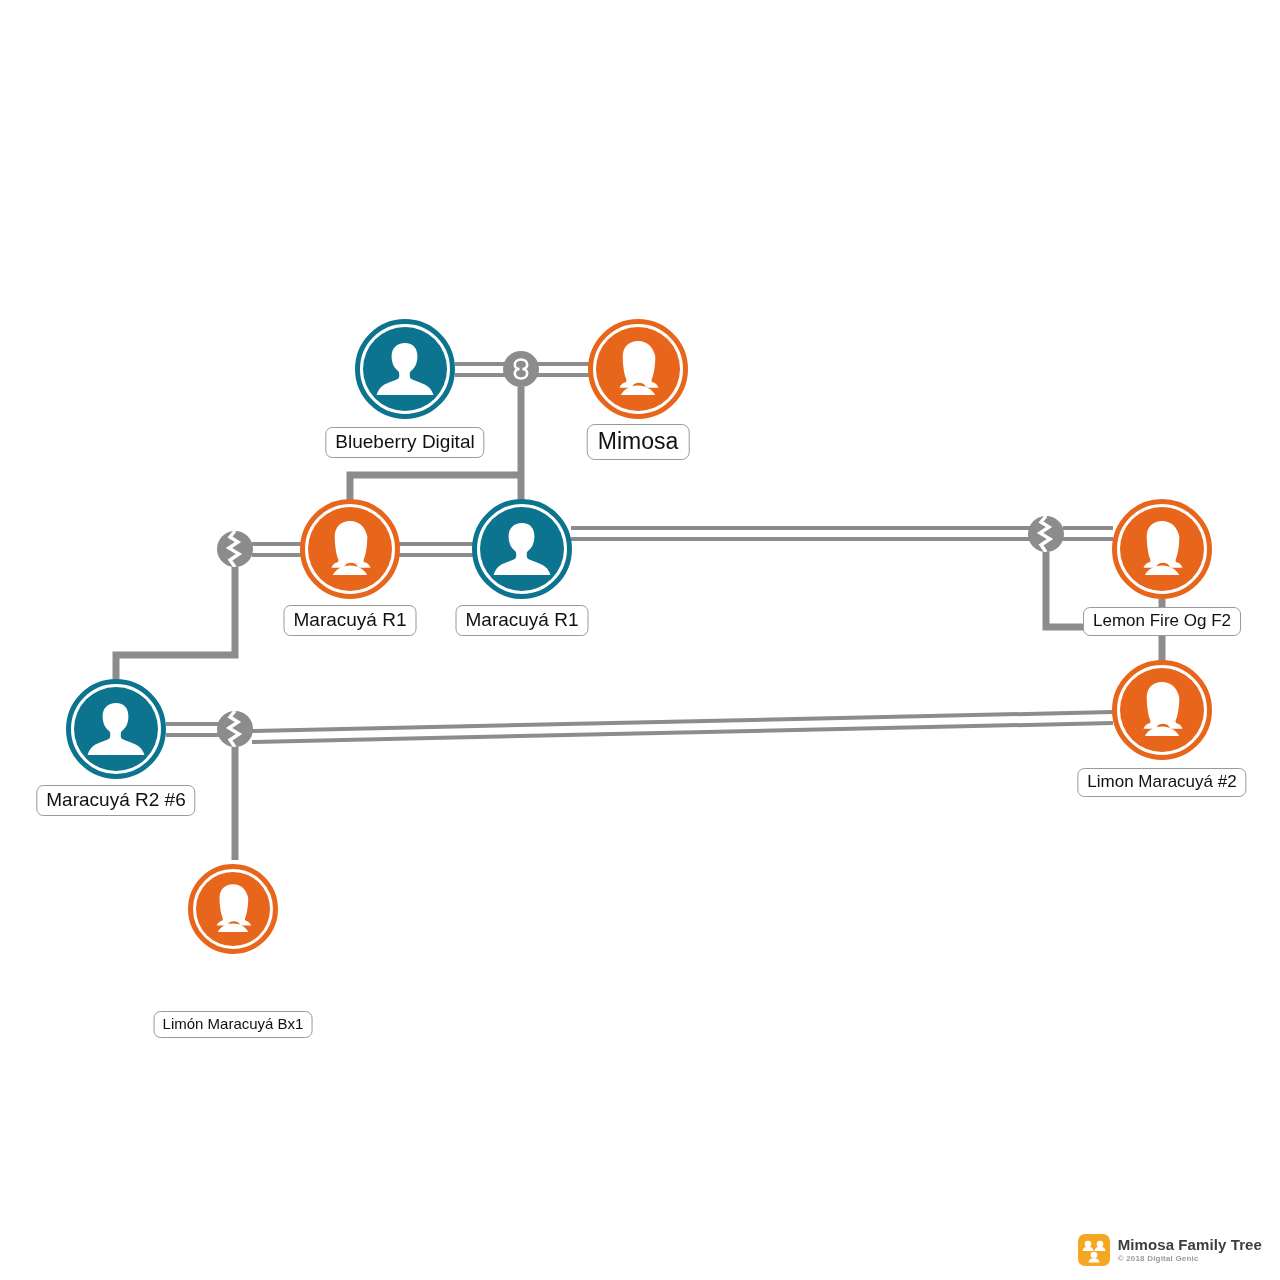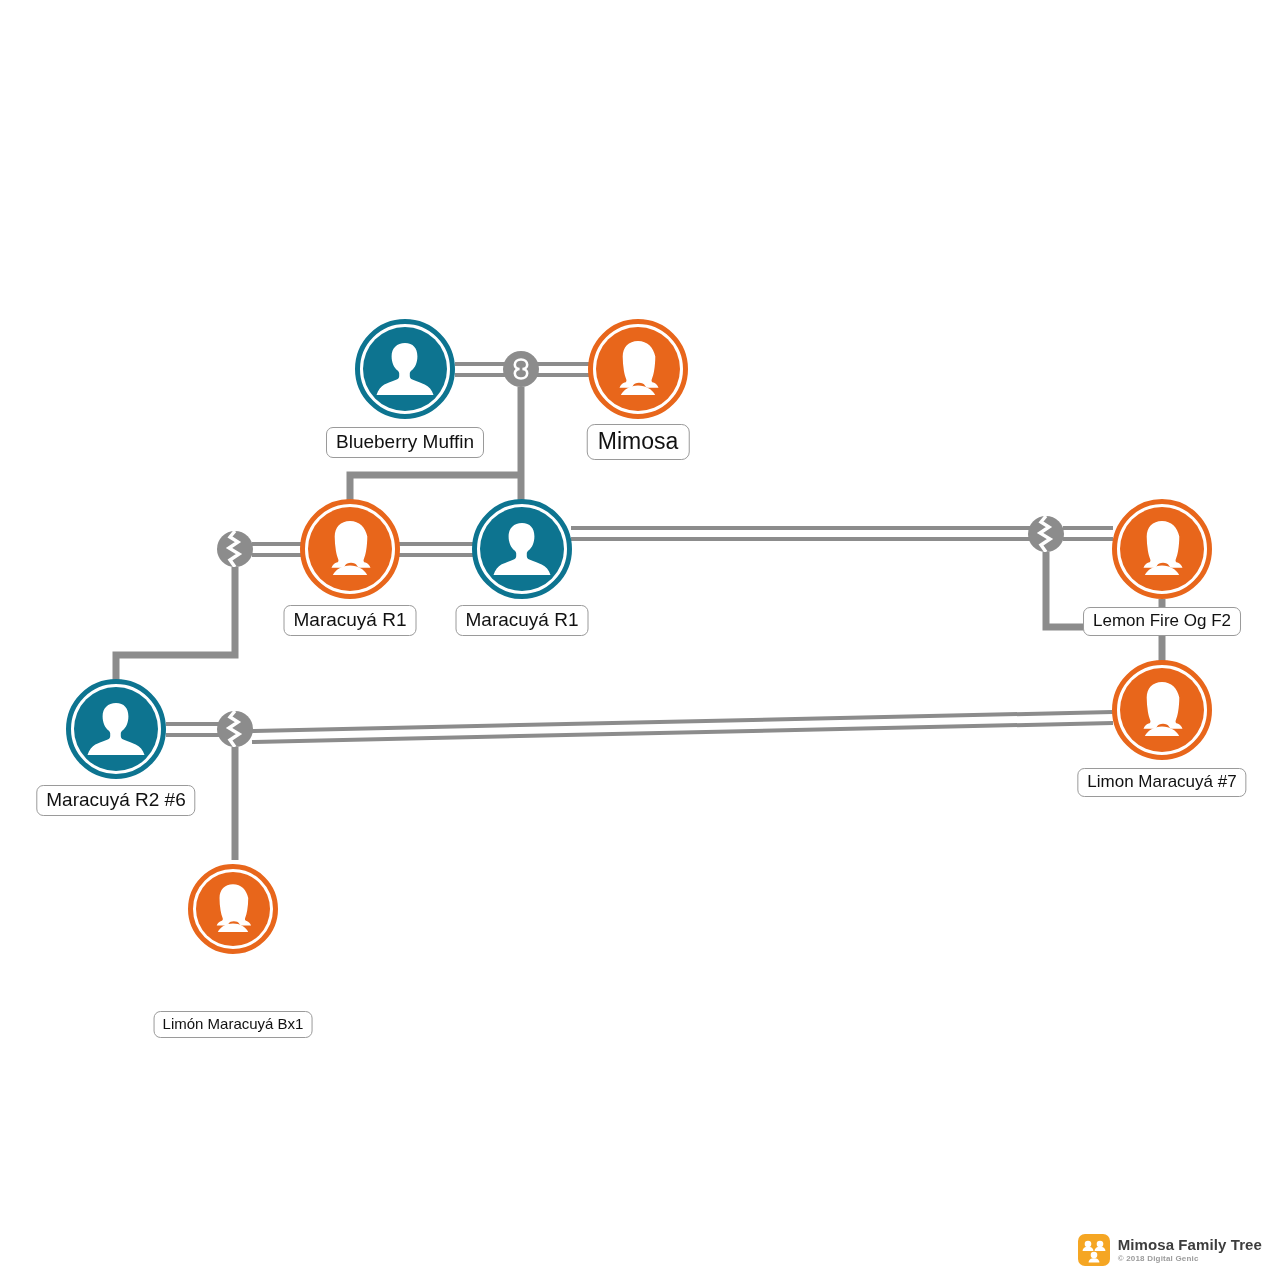--- a/index.html
+++ b/index.html
@@ -179,21 +179,21 @@
   </div>
 
   <div class="person teal" style="left:355px;top:319px;">
     <span class="ring"></span>
     <span class="disc">
       <svg class="avatar" viewBox="0 0 84 84">
         <path fill="#ffffff" d="M42 16c-8.1 0-13.4 5.4-13.4 13.2 0 3 .5 5.8 1.5 8.2 1.1 2.7 2.8 4.8 4.5 6.1 1 .8 1.6 1.9 1.6 3.1v2.3c0 1.6-1 3-2.5 3.6-5.3 2-9.6 3.7-12.4 5.1C18.2 59.4 15 63 13.5 68H70.5c-1.5-5-4.7-8.6-8.8-10.4-2.8-1.4-7.1-3.1-12.4-5.1-1.5-.6-2.5-2-2.5-3.6v-2.3c0-1.2.6-2.3 1.6-3.1 1.7-1.3 3.4-3.4 4.5-6.1 1-2.4 1.5-5.2 1.5-8.2C54.4 21.4 50.1 16 42 16z"></path>
       </svg>
     </span>
   </div>
-  <div class="label med" style="left:405px;top:427px;">Blueberry Muffin</div>
+  <div class="label med" style="left:405px;top:427px;">Blueberry Digital</div>
 
   <div class="person orange" style="left:588px;top:319px;">
     <span class="ring"></span>
     <span class="disc">
       <svg class="avatar" viewBox="0 0 84 84">
         <path fill="#ffffff" d="M42 14c-9.4 0-15.3 6.4-15.3 15.6 0 4.6.4 9.6 1.2 14.2.5 2.9 1.3 6 2.4 8.6.5 1.3-.2 2.7-1.5 3.1-.1 0-.2.1-.3.1-2.2.9-4.2 2.9-5 5.2h9.6c1.7 0 3.2-.9 4-2.4.9-1.7 3-2.6 5.9-2.6s5 .9 5.9 2.6c.8 1.5 2.3 2.4 4 2.4h9.6c-.8-2.3-2.8-4.3-5-5.2-.1 0-.2-.1-.3-.1-1.3-.4-2-1.8-1.5-3.1 1.1-2.6 1.9-5.7 2.4-8.6.8-4.6 1.2-9.6 1.2-14.2C57.3 20.4 51.4 14 42 14z"></path>
         <path fill="#ffffff" d="M42 58.5c-7.9 0-14.3 3.9-17.2 9.5h34.4c-2.9-5.6-9.3-9.5-17.2-9.5z"></path>
       </svg>
     </span>
   </div>
@@ -243,21 +243,21 @@
 
   <div class="person orange" style="left:1112px;top:660px;">
     <span class="ring"></span>
     <span class="disc">
       <svg class="avatar" viewBox="0 0 84 84">
         <path fill="#ffffff" d="M42 14c-9.4 0-15.3 6.4-15.3 15.6 0 4.6.4 9.6 1.2 14.2.5 2.9 1.3 6 2.4 8.6.5 1.3-.2 2.7-1.5 3.1-.1 0-.2.1-.3.1-2.2.9-4.2 2.9-5 5.2h9.6c1.7 0 3.2-.9 4-2.4.9-1.7 3-2.6 5.9-2.6s5 .9 5.9 2.6c.8 1.5 2.3 2.4 4 2.4h9.6c-.8-2.3-2.8-4.3-5-5.2-.1 0-.2-.1-.3-.1-1.3-.4-2-1.8-1.5-3.1 1.1-2.6 1.9-5.7 2.4-8.6.8-4.6 1.2-9.6 1.2-14.2C57.3 20.4 51.4 14 42 14z"></path>
         <path fill="#ffffff" d="M42 58.5c-7.9 0-14.3 3.9-17.2 9.5h34.4c-2.9-5.6-9.3-9.5-17.2-9.5z"></path>
       </svg>
     </span>
   </div>
-  <div class="label" style="left:1162px;top:768px;">Limon Maracuyá #7</div>
+  <div class="label" style="left:1162px;top:768px;">Limon Maracuyá #2</div>
 
   <div class="person orange" style="left:188px;top:864px;width:90px;height:90px;">
     <span class="ring"></span>
     <span class="disc">
       <svg class="avatar" viewBox="0 0 84 84">
         <path fill="#ffffff" d="M42 14c-9.4 0-15.3 6.4-15.3 15.6 0 4.6.4 9.6 1.2 14.2.5 2.9 1.3 6 2.4 8.6.5 1.3-.2 2.7-1.5 3.1-.1 0-.2.1-.3.1-2.2.9-4.2 2.9-5 5.2h9.6c1.7 0 3.2-.9 4-2.4.9-1.7 3-2.6 5.9-2.6s5 .9 5.9 2.6c.8 1.5 2.3 2.4 4 2.4h9.6c-.8-2.3-2.8-4.3-5-5.2-.1 0-.2-.1-.3-.1-1.3-.4-2-1.8-1.5-3.1 1.1-2.6 1.9-5.7 2.4-8.6.8-4.6 1.2-9.6 1.2-14.2C57.3 20.4 51.4 14 42 14z"></path>
         <path fill="#ffffff" d="M42 58.5c-7.9 0-14.3 3.9-17.2 9.5h34.4c-2.9-5.6-9.3-9.5-17.2-9.5z"></path>
       </svg>
     </span>
   </div>

